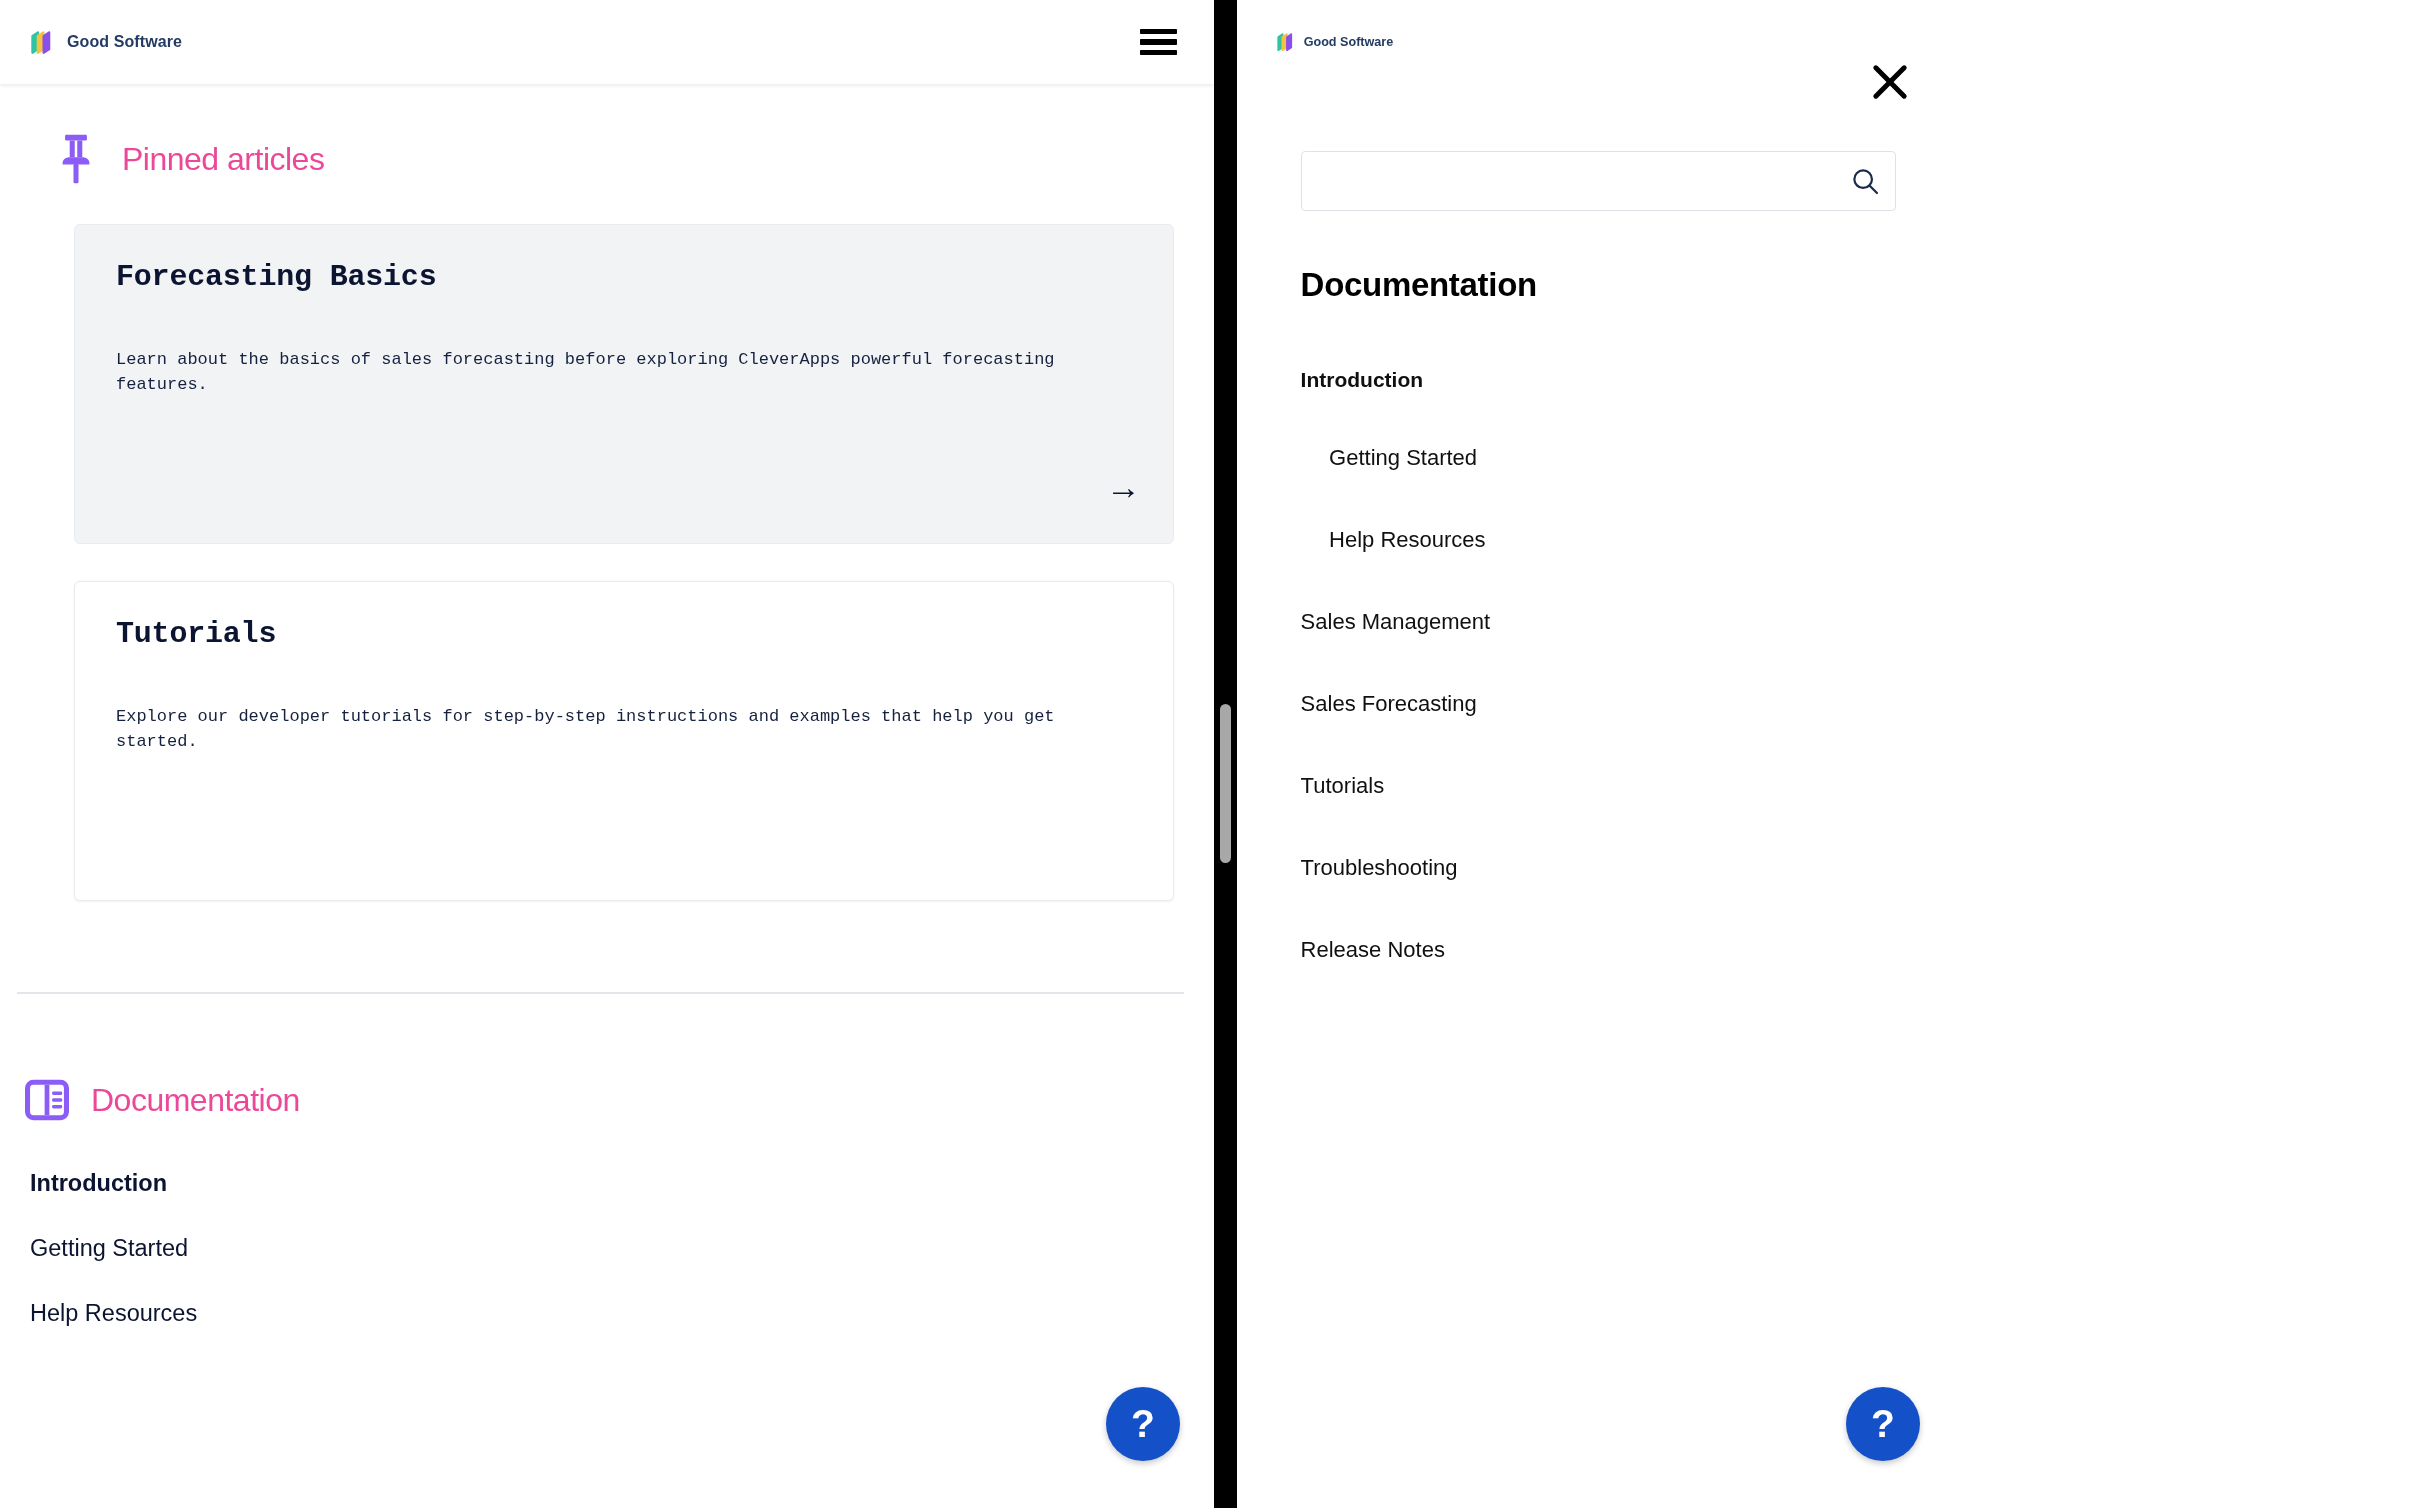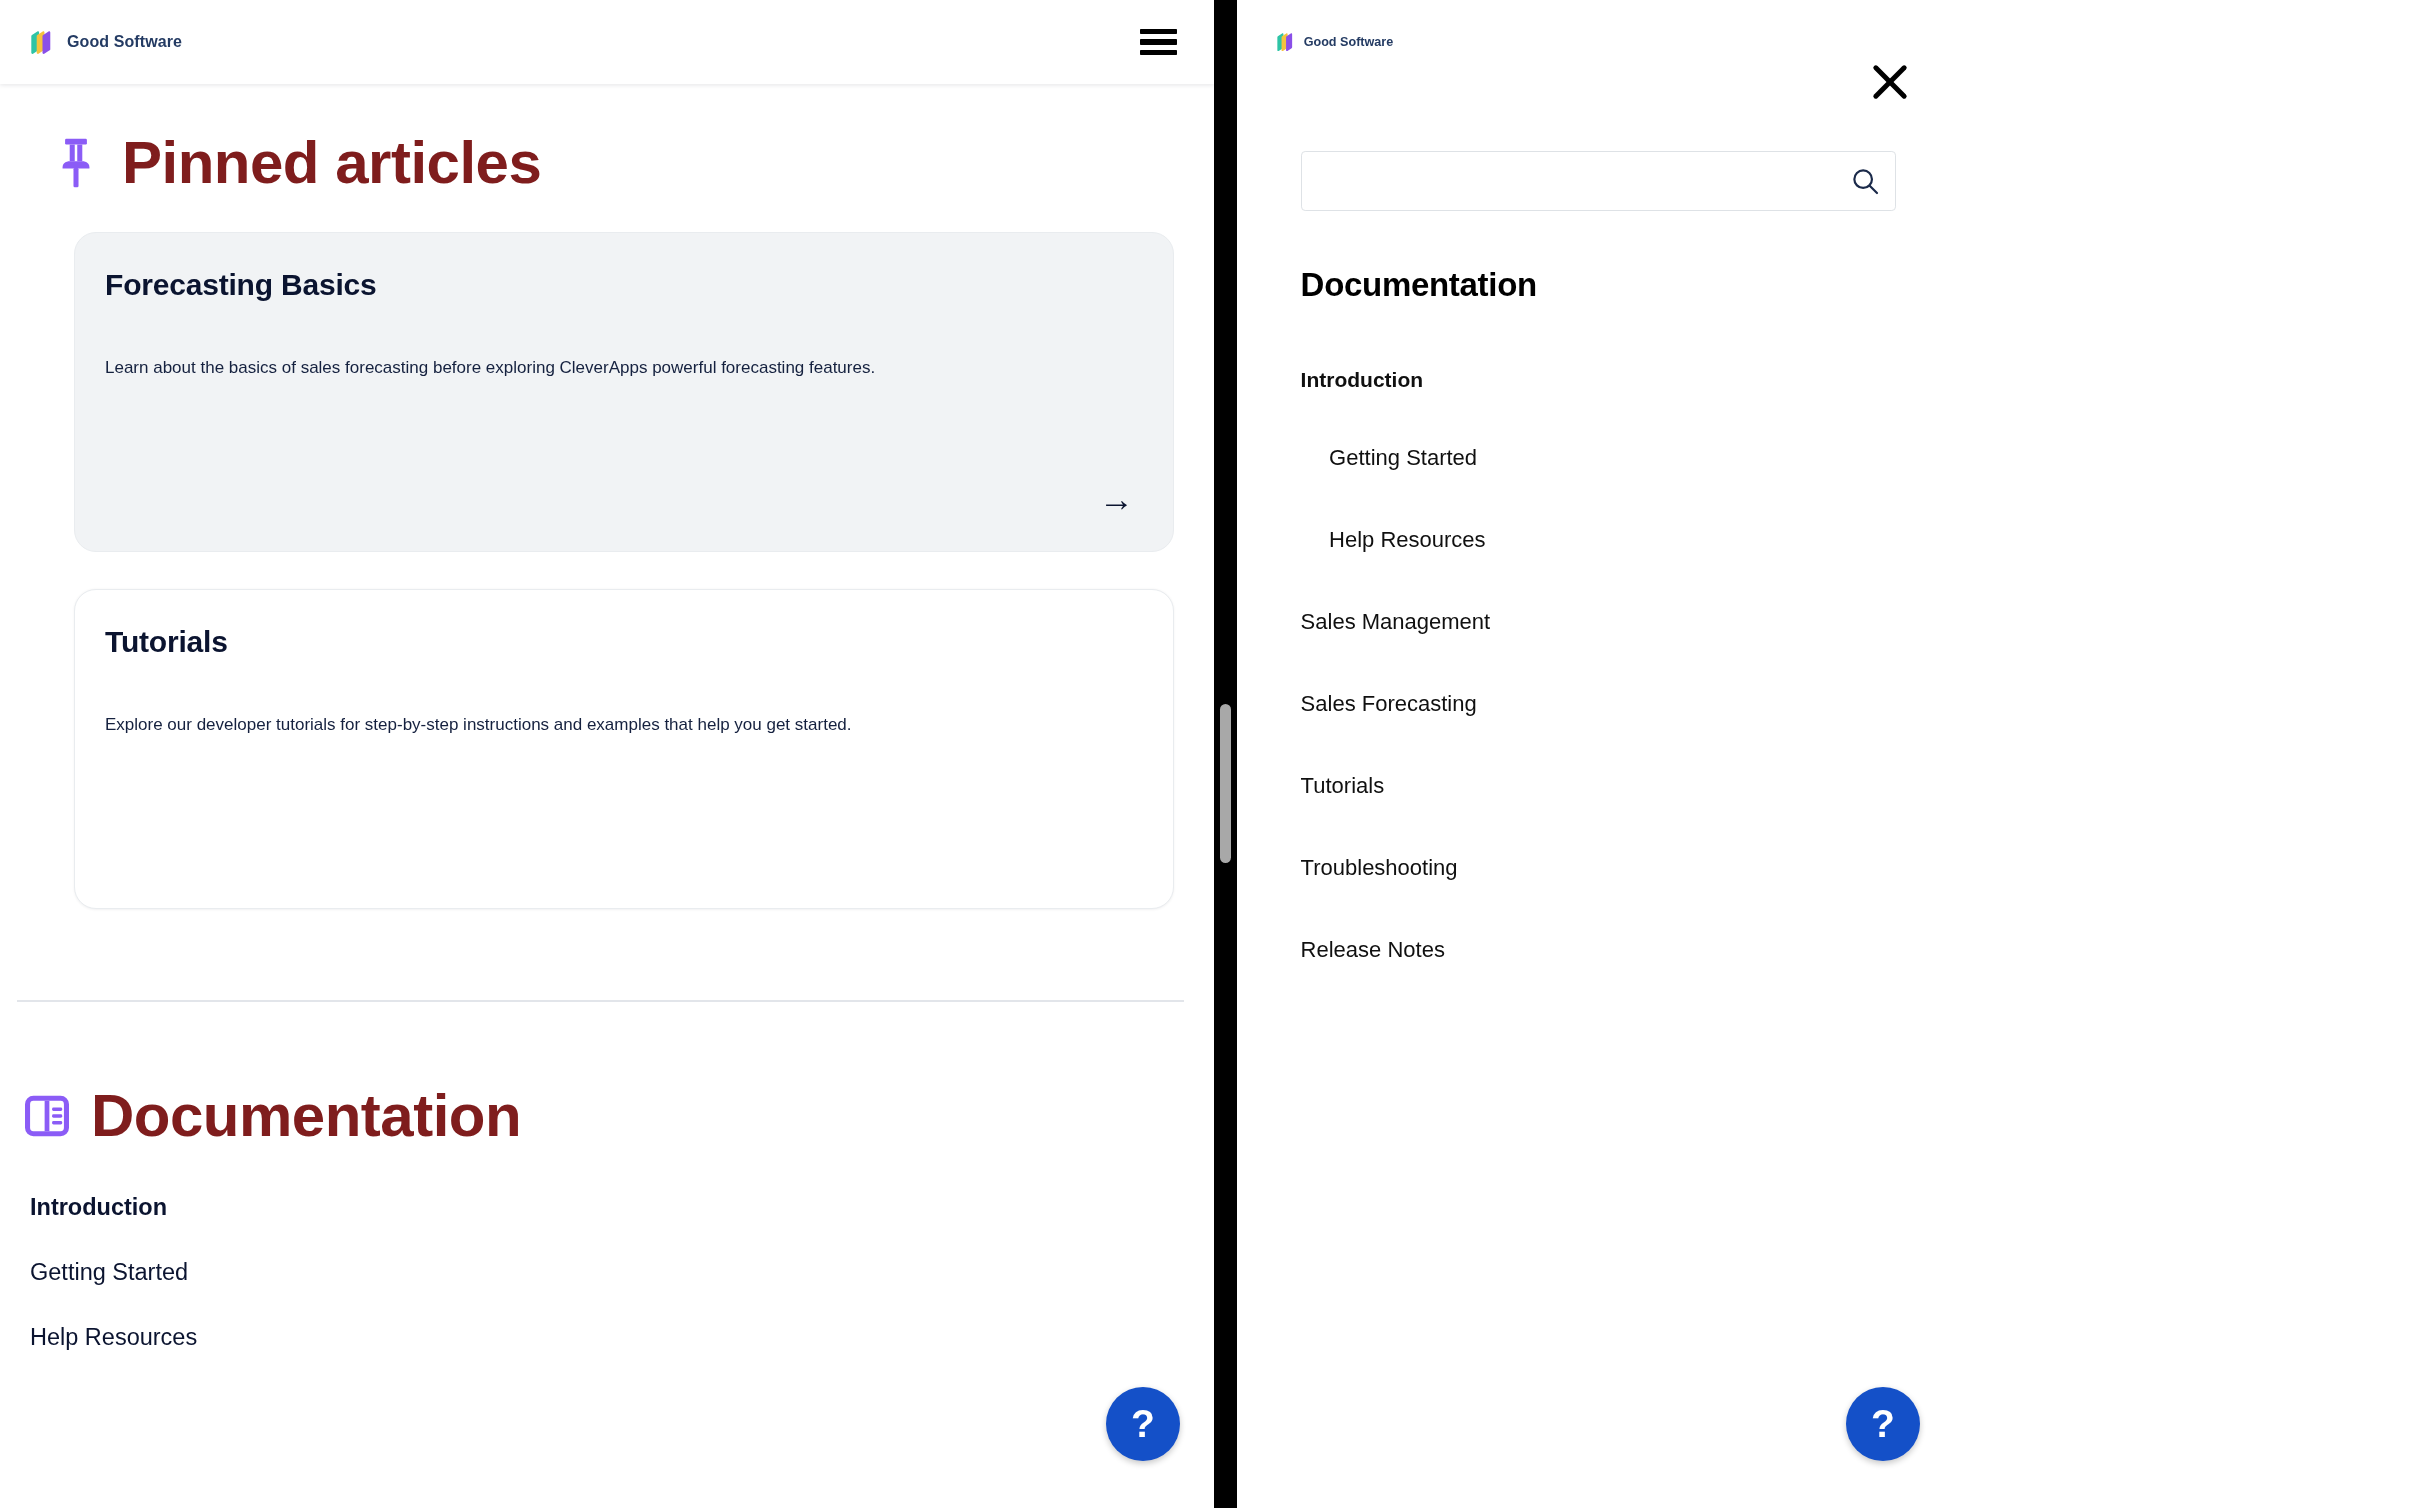--- a/index.html
+++ b/index.html
@@ -69,35 +69,36 @@
     overflow:hidden;
   }
 
   .section-head {
     display:flex; align-items:center;
     gap:25px;
     padding:49px 0 0 55px;
   }
   .section-head.doc { padding:0 0 0 25px; gap:22px; }
   .section-title {
-    font-size:60px;
-    font-weight:700;
-    color:#7f1d1d;
+    font-size:32px;
+    font-weight:400;
+    color:#ec4899;
     letter-spacing:-0.5px;
     line-height:1;
   }
 
   .pin-icon svg, .doc-icon svg { display:block; }
 
   .cards { padding:39px 40px 0 74px; }
 
   .card {
-    border-radius:22px;
-    padding:35px 37px 25px 30px;
-    position:relative;
+    border-radius:6px;
+    padding:35px 37px 25px 41px;
+    position:relative;
+    font-family:Liberation Mono, monospace;
   }
   .card.shaded {
     background:#F1F3F5;
     border:0.8px solid #E9ECEF;
     min-height:320px;
   }
   .card.plain {
     background:#ffffff;
     border:0.8px solid #E9ECEF;
     box-shadow:0 0.8px 2.5px rgba(15,23,42,0.06);

